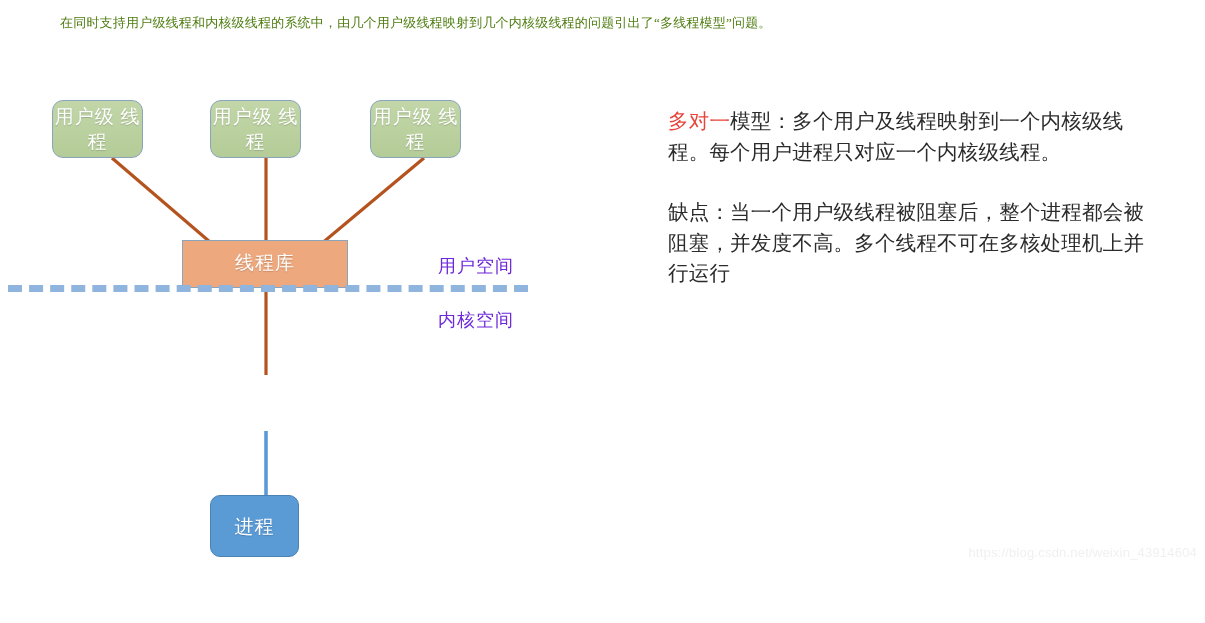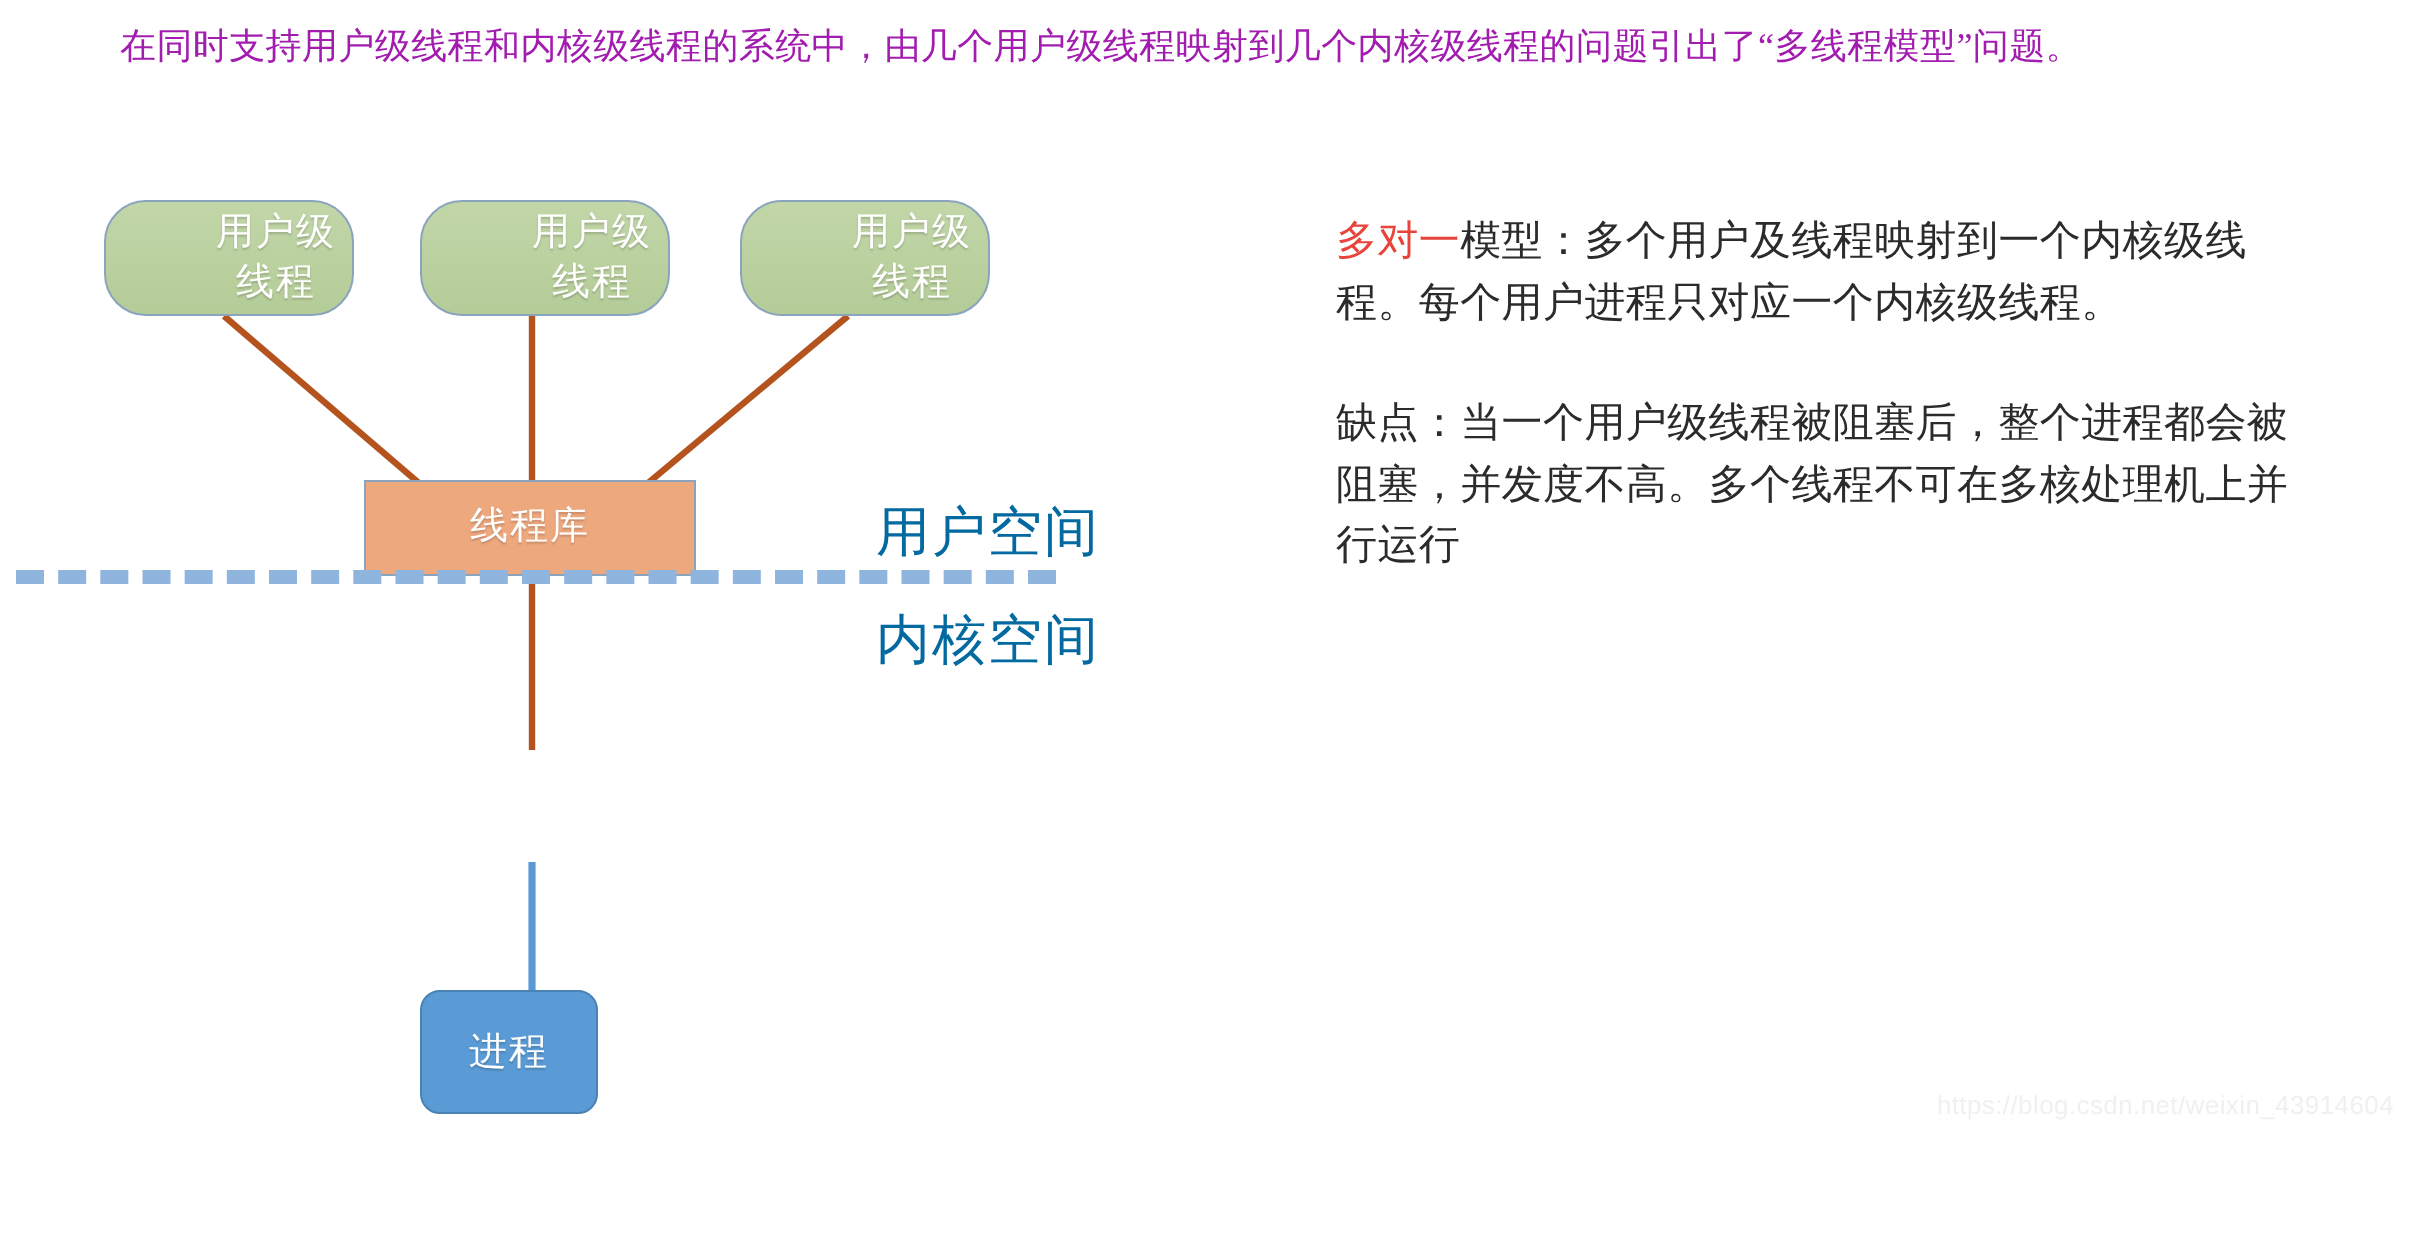--- a/index.html
+++ b/index.html
@@ -15,24 +15,24 @@
     font-family: "Liberation Serif", "DejaVu Serif", serif;
     color: #262626;
   }
 
   
   #header-text {
     position: absolute;
     left: 60px;
     top: 8px;
     width: 1090px;
-    font-size: 18px;
+    font-size: 13px;
     line-height: 30px;
     letter-spacing: 0.2px;
-    color: #a21caf;
+    color: #4d7c0f;
     white-space: pre-wrap;
   }
 
   
   #diagram {
     position: absolute;
     left: 0;
     top: 78px;
     width: 640px;
     height: 500px;
@@ -54,26 +54,25 @@
     text-align: center;
     color: #ffffff;
     font-size: 19px;
     line-height: 25px;
     letter-spacing: 1px;
     text-shadow: 0 1px 1px rgba(0,0,0,0.18);
     z-index: 3;
   }
 
   .node-user {
-    width: 125px;
+    width: 91px;
     height: 58px;
     background: linear-gradient(180deg, #c2d6a8 0%, #b4cc98 100%);
     border: 1.3px solid #8aa4bd;
-    border-radius: 21px;
-    padding-left: 47px;
+    border-radius: 11px;
   }
   #user-thread-1 { left: 52px;  top: 22px; }
   #user-thread-2 { left: 210px; top: 22px; }
   #user-thread-3 { left: 370px; top: 22px; }
 
   #thread-library {
     left: 182px;
     top: 162px;
     width: 166px;
     height: 48px;
@@ -110,23 +109,23 @@
     left: 8px;
     top: 207px;
     width: 520px;
     height: 0;
     border-top: 7px dashed #8fb4dd;
     z-index: 4;
   }
 
   .space-label {
     position: absolute;
-    font-size: 27px;
+    font-size: 18px;
     line-height: 28px;
-    color: #0369a1;
+    color: #6d28d9;
     letter-spacing: 1px;
     z-index: 4;
   }
   #user-space-label   { left: 438px; top: 174px; }
   #kernel-space-label { left: 438px; top: 228px; }
 
   
   #description {
     position: absolute;
     left: 668px;

